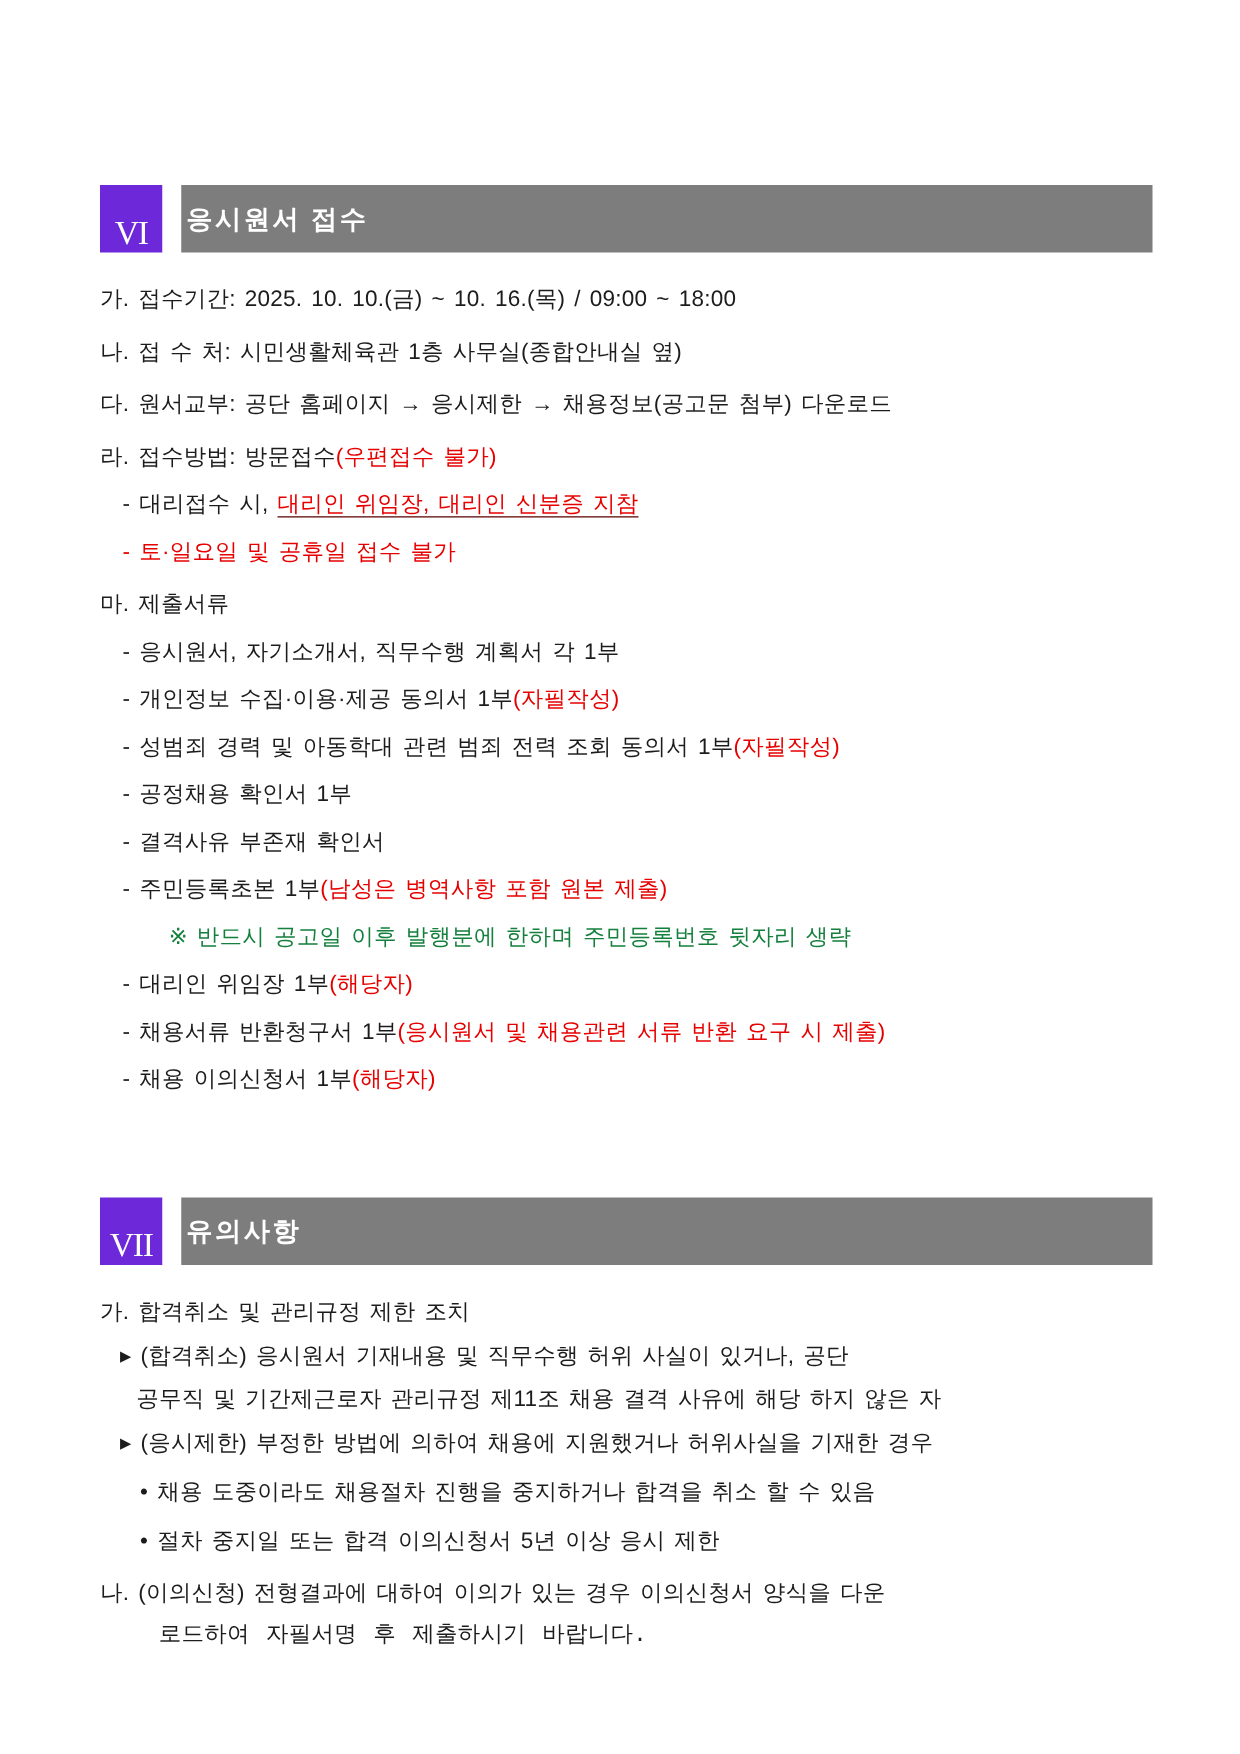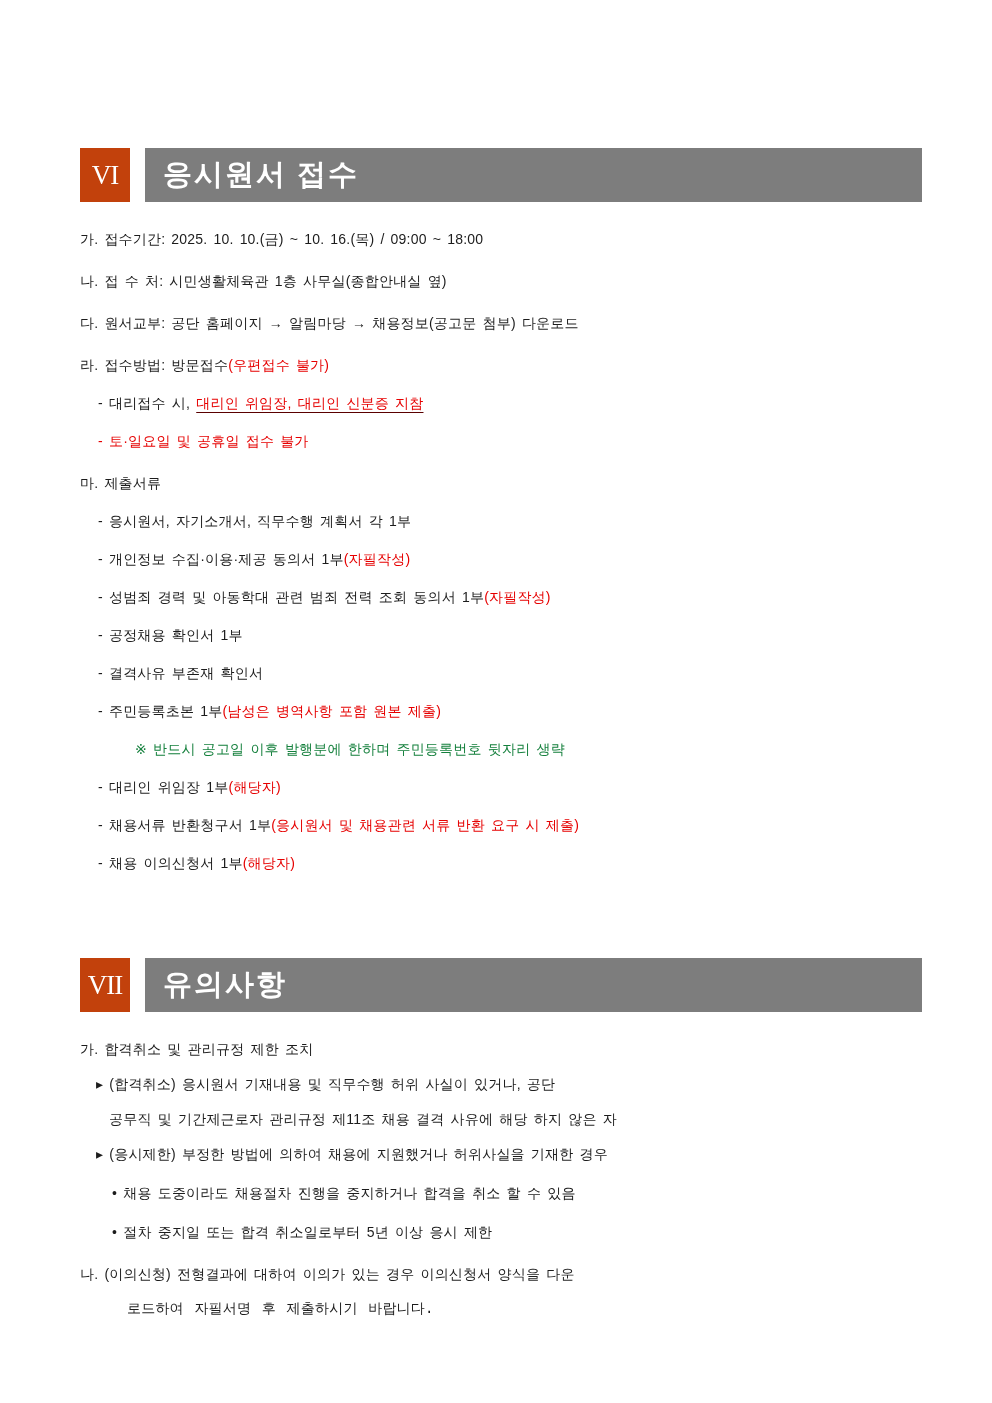--- a/index.html
+++ b/index.html
@@ -5,35 +5,35 @@
 <style>
   html,body{margin:0;padding:0;background:#ffffff;}
   .page{
     width:992px;height:1403px;box-sizing:border-box;background:#ffffff;
     padding:148px 70px 0 80px;
     font-family:"Liberation Sans","DejaVu Sans",sans-serif;
     color:#1c1c1c;overflow:hidden;
   }
   .sec-header{display:flex;align-items:stretch;height:54px;}
   .badge{
-    width:50px;background:#c2410c;color:#ffffff;
-    display:flex;align-items:center;justify-content:center;
+    width:50px;background:#6d28d9;color:#ffffff;
+    display:flex;align-items:flex-end;justify-content:center;
     font-family:"Liberation Serif","DejaVu Serif",serif;
     font-size:27px;letter-spacing:-1px;
   }
   .badge-gap{width:15px;background:#ffffff;}
   .bar{
     flex:1;background:#7d7d7d;color:#ffffff;
-    display:flex;align-items:center;padding-left:18px;
-    font-weight:bold;font-size:29px;letter-spacing:2px;
+    display:flex;align-items:center;padding-left:4px;
+    font-weight:bold;font-size:21px;letter-spacing:2px;
   }
   .section-vii{margin-top:83px;}
   .sec-body{padding:0;}
   .ln{
-    font-size:14px;line-height:23px;white-space:nowrap;
+    font-size:18px;line-height:23px;white-space:nowrap;
     word-spacing:2px;letter-spacing:0.2px;
   }
   .sec-body .ln:first-child{margin-top:26px;}
   .ln-item  {margin:19px 0 0 0;}
   .ln-sub   {margin:15px 0 0 18px;}
   .ln-note  {margin:15px 0 0 55px;}
   .ln-arrow {margin:12px 0 0 16px;}
   .ln-bullet{margin:16px 0 0 32px;}
   .ln-cont  {margin:12px 0 0 29px;}
   .ln-cont2 {margin:12px 0 0 47px;font-family:Liberation Mono, monospace;}
@@ -53,21 +53,21 @@
         <span>VI</span>
       </div>
       <div class="badge-gap"></div>
       <div class="bar">
         <span>응시원서 접수</span>
       </div>
     </div>
     <div class="sec-body">
         <div class="ln ln-item"><span>가. 접수기간: 2025. 10. 10.(금) ~ 10. 16.(목) / 09:00 ~ 18:00</span></div>
         <div class="ln ln-item"><span>나. 접 수 처: 시민생활체육관 1층 사무실(종합안내실 옆)</span></div>
-        <div class="ln ln-item"><span>다. 원서교부: 공단 홈페이지 → 알림마당 → 채용정보(공고문 첨부) 다운로드</span></div>
+        <div class="ln ln-item"><span>다. 원서교부: 공단 홈페이지 → 응시제한 → 채용정보(공고문 첨부) 다운로드</span></div>
         <div class="ln ln-item"><span>라. 접수방법: 방문접수</span><span class="red b">(우편접수 불가)</span></div>
         <div class="ln ln-sub"><span>- 대리접수 시, </span><span class="red b u">대리인 위임장, 대리인 신분증 지참</span></div>
         <div class="ln ln-sub"><span class="red b">- 토·일요일 및 공휴일 접수 불가</span></div>
         <div class="ln ln-item"><span>마. 제출서류</span></div>
         <div class="ln ln-sub"><span>- 응시원서, 자기소개서, 직무수행 계획서 각 1부</span></div>
         <div class="ln ln-sub"><span>- 개인정보 수집·이용·제공 동의서 1부</span><span class="red b">(자필작성)</span></div>
         <div class="ln ln-sub"><span>- 성범죄 경력 및 아동학대 관련 범죄 전력 조회 동의서 1부</span><span class="red b">(자필작성)</span></div>
         <div class="ln ln-sub"><span>- 공정채용 확인서 1부</span></div>
         <div class="ln ln-sub"><span>- 결격사유 부존재 확인서</span></div>
         <div class="ln ln-sub"><span>- 주민등록초본 1부</span><span class="red b">(남성은 병역사항 포함 원본 제출)</span></div>
@@ -87,19 +87,19 @@
       <div class="bar">
         <span>유의사항</span>
       </div>
     </div>
     <div class="sec-body">
         <div class="ln ln-item"><span class="b">가. 합격취소 및 관리규정 제한 조치</span></div>
         <div class="ln ln-arrow"><span>▸ (합격취소) 응시원서 기재내용 및 직무수행 허위 사실이 있거나, 공단</span></div>
         <div class="ln ln-cont"><span>공무직 및 기간제근로자 관리규정 제11조 채용 결격 사유에 해당 하지 않은 자</span></div>
         <div class="ln ln-arrow"><span>▸ (응시제한) 부정한 방법에 의하여 채용에 지원했거나 허위사실을 기재한 경우</span></div>
         <div class="ln ln-bullet"><span>• 채용 도중이라도 채용절차 진행을 중지하거나 합격을 취소 할 수 있음</span></div>
-        <div class="ln ln-bullet"><span>• 절차 중지일 또는 합격 취소일로부터 5년 이상 응시 제한</span></div>
+        <div class="ln ln-bullet"><span>• 절차 중지일 또는 합격 이의신청서 5년 이상 응시 제한</span></div>
         <div class="ln ln-item"><span>나. (이의신청) 전형결과에 대하여 이의가 있는 경우 이의신청서 양식을 다운</span></div>
         <div class="ln ln-cont2"><span>로드하여 자필서명 후 제출하시기 바랍니다.</span></div>
       </div>
   </section>
 
 </div>
 
 </body></html>

